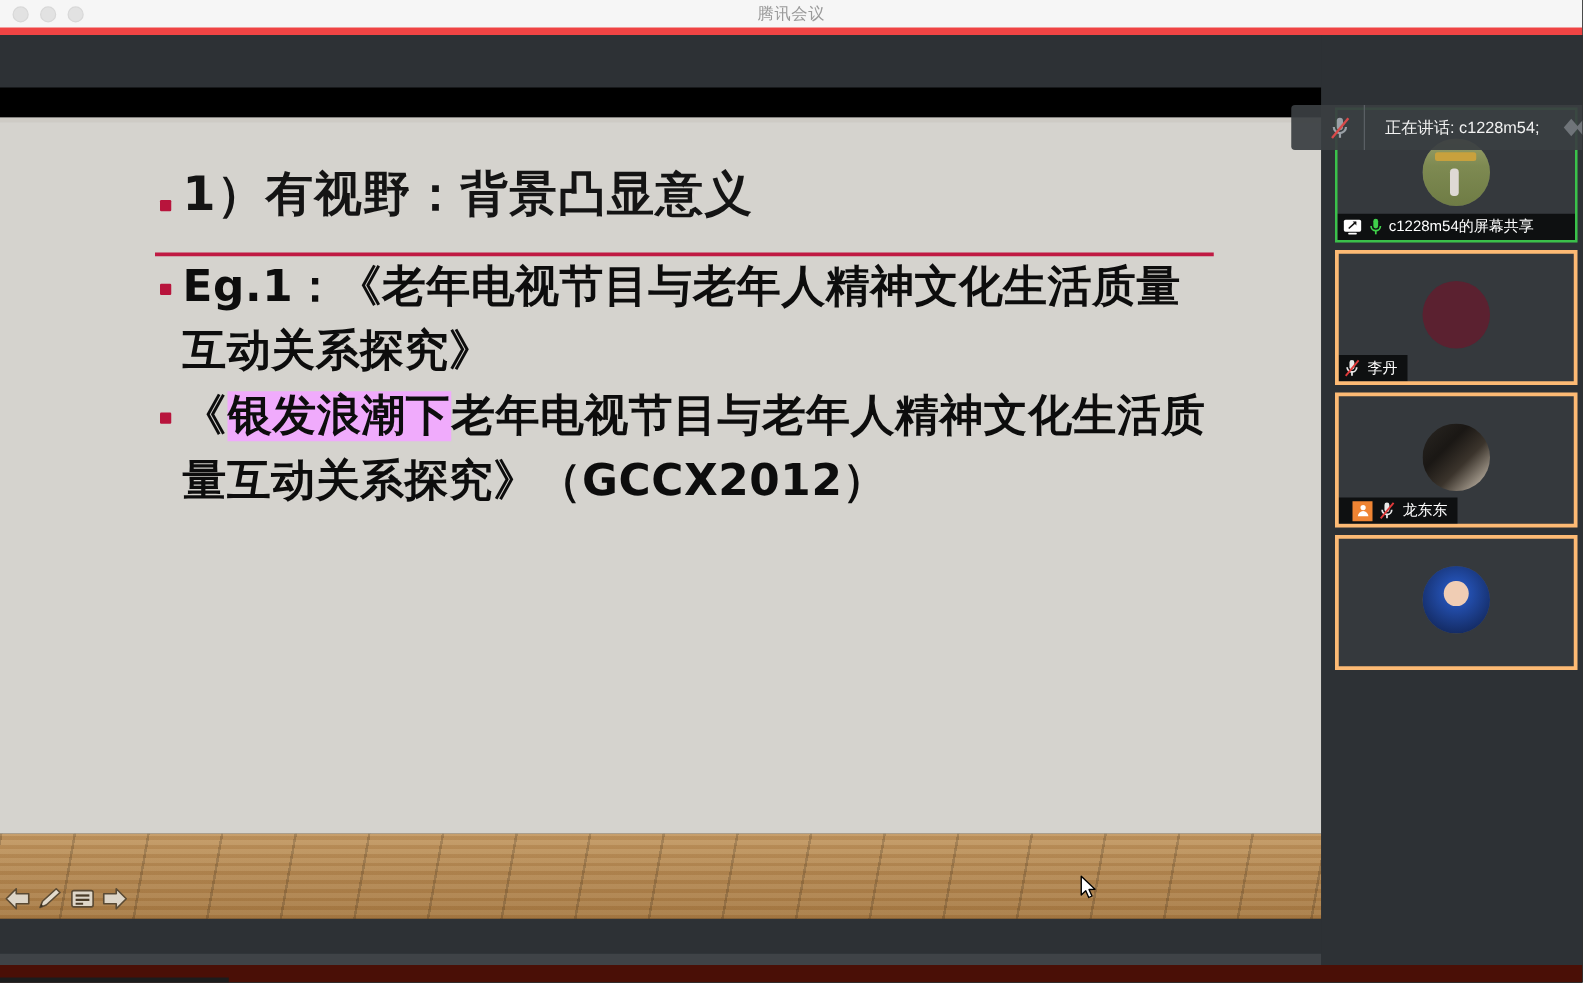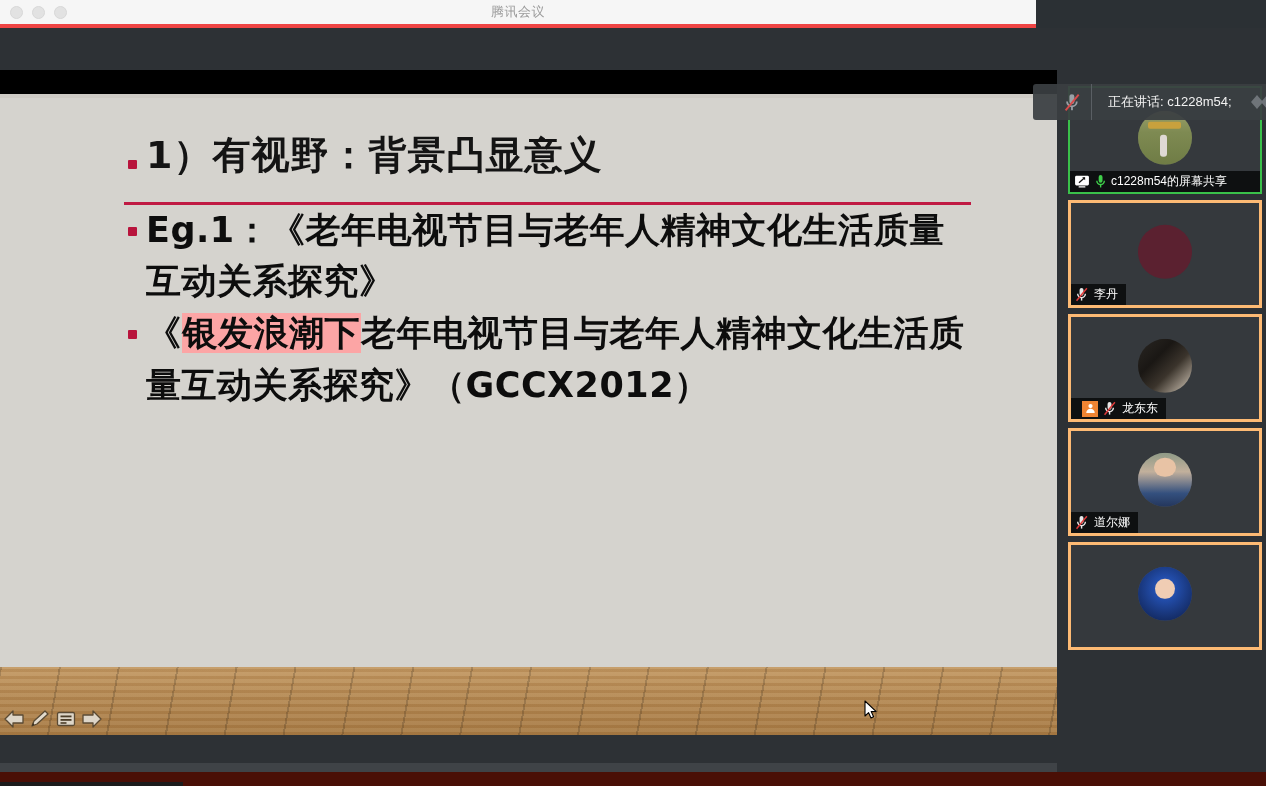--- a/index.html
+++ b/index.html
@@ -5,22 +5,22 @@
   * { margin:0; padding:0; box-sizing:border-box; }
   html,body{
     width:1266px; height:786px; overflow:hidden;
     background:#000;
     font-family:"Liberation Sans","DejaVu Sans",sans-serif;
   }
   #app{ position:relative; width:1266px; height:786px; overflow:hidden; background:#2b3034; }
 
   
   .titlebar{
-    position:absolute; left:0; top:0; width:1036px; height:28px;
-    background:#f6f6f6; border-bottom:4px solid #ef4444;
+    position:absolute; left:0; top:0; width:1266px; height:28px;
+    background:#f6f6f6; border-bottom:6px solid #ef4444;
     display:flex; align-items:center;
   }
   .traffic{ display:flex; gap:9px; margin-left:10px; }
   .dot{ width:13px; height:13px; border-radius:50%; background:#e2e2e2; border:1px solid #d8d8d8; }
   .titlebar-title{
     position:absolute; left:0; right:0; text-align:center;
     font-size:13px; color:#9a9a9a; letter-spacing:.5px;
     pointer-events:none;
   }
 
@@ -66,21 +66,21 @@
     margin:22px 28px 0 66px; height:3px; background:#c01a43;
   }
 
   .slide-item{ display:flex; align-items:flex-start; margin-left:70px; }
   .slide-item .bullet-sq{ margin-top:22px; }
   .slide-text{
     font-size:35px; font-weight:700; color:#0d0d0d;
     font-family:"DejaVu Sans","Liberation Sans",sans-serif;
     line-height:1.48; letter-spacing:.5px; max-width:830px;
   }
-  .hl{ background:#fca5a5; padding:0 1px; }
+  .hl{ background:#f0abfc; padding:0 1px; }
 
   
   .wood{
     position:absolute; left:0; top:639px; width:1057px; height:68px;
     background:
       repeating-linear-gradient(100deg,
         rgba(0,0,0,.16) 0px, rgba(0,0,0,.16) 2px,
         rgba(255,255,255,0) 2px, rgba(255,255,255,0) 58px),
       repeating-linear-gradient(0deg,
         rgba(120,70,25,.13) 0px, rgba(120,70,25,.13) 3px,
@@ -339,36 +339,20 @@
               <rect x="4.4" y="1" width="4.2" height="8.4" rx="2.1" fill="#e8e8e8"></rect>
               <path d="M2.4 7.2 a4.1 4.1 0 0 0 8.2 0" fill="none" stroke="#e8e8e8" stroke-width="1.5"></path>
               <rect x="5.8" y="11.1" width="1.5" height="3.4" fill="#e8e8e8"></rect>
               <path d="M1.2 14.6 L12.2 1.4" stroke="#e03a3a" stroke-width="1.6"></path>
             </svg>
           </span>
           <span class="nm">龙东东</span>
         </div>
       </div>
 
-      <div class="tile">
-        <div class="avatar">
-            <div class="av-girl"></div>
-          </div>
-        <div class="tile-footer">
-          <span>
-            <svg class="icon" width="14" height="15" viewBox="0 0 14 16">
-              <rect x="4.4" y="1" width="4.2" height="8.4" rx="2.1" fill="#e8e8e8"></rect>
-              <path d="M2.4 7.2 a4.1 4.1 0 0 0 8.2 0" fill="none" stroke="#e8e8e8" stroke-width="1.5"></path>
-              <rect x="5.8" y="11.1" width="1.5" height="3.4" fill="#e8e8e8"></rect>
-              <path d="M1.2 14.6 L12.2 1.4" stroke="#e03a3a" stroke-width="1.6"></path>
-            </svg>
-          </span>
-          <span class="nm">道尔娜</span>
-        </div>
-      </div>
 
 
       <div class="tile">
         <div class="avatar">
             <div class="av-blue"></div>
           </div>
       </div>
     </div>
 
     <div class="speak-banner">

